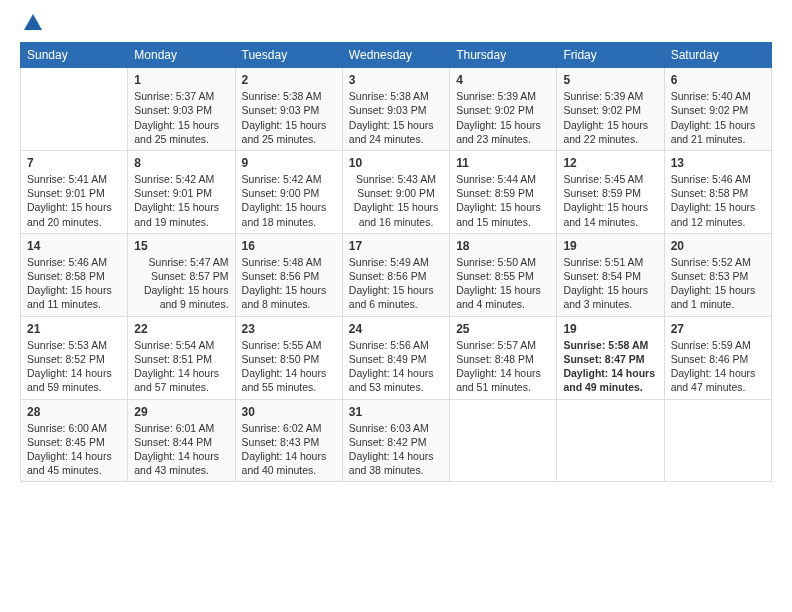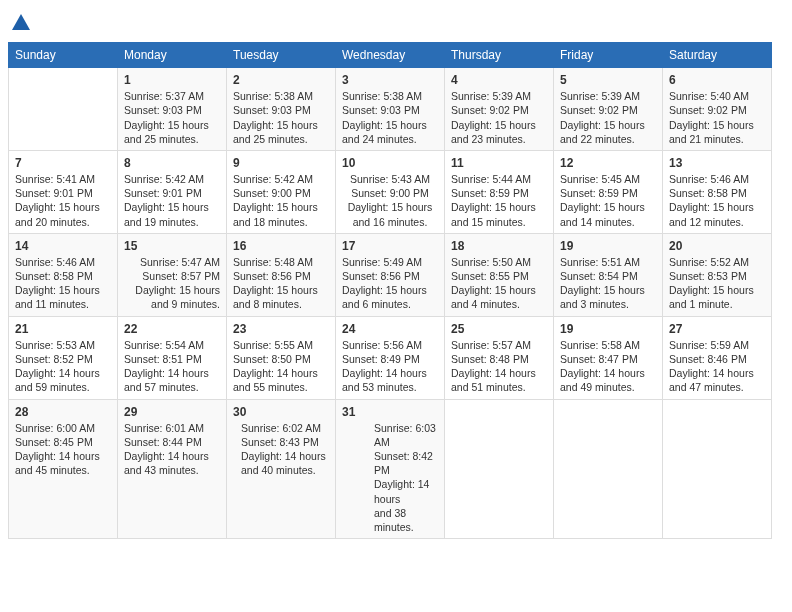--- a/index.html
+++ b/index.html
@@ -5,21 +5,21 @@
     * { box-sizing: border-box; margin: 0; padding: 0; }
     body {
       font-family: Arial, sans-serif;
       background: #fff;
       width: 792px;
       height: 612px;
       overflow: hidden;
     }
     .page {
       width: 792px;
-      padding: 16px 20px 10px 8px;
+      padding: 16px 20px 10px 20px;
     }
     .header {
       display: flex;
       justify-content: space-between;
       align-items: flex-start;
       margin-bottom: 8px;
     }
     .logo {
       display: flex;
       align-items: center;
@@ -313,21 +313,21 @@
           </td>
           <td>
             <span class="day-num">25</span>
             <div class="day-info" style="white-space: pre-line;">Sunrise: 5:57 AM
 Sunset: 8:48 PM
 Daylight: 14 hours
 and 51 minutes.</div>
           </td>
           <td>
             <span class="day-num">19</span>
-            <div class="day-info" style="white-space: pre-line;">Sunrise: 5:58 AM
+            <div class="day-info" style="white-space: pre-line; font-weight: bold;">Sunrise: 5:58 AM
 Sunset: 8:47 PM
 Daylight: 14 hours
 and 49 minutes.</div>
           </td>
           <td>
             <span class="day-num">27</span>
             <div class="day-info" style="white-space: pre-line;">Sunrise: 5:59 AM
 Sunset: 8:46 PM
 Daylight: 14 hours
 and 47 minutes.</div>
@@ -343,28 +343,28 @@
           </td>
           <td>
             <span class="day-num">29</span>
             <div class="day-info" style="white-space: pre-line;">Sunrise: 6:01 AM
 Sunset: 8:44 PM
 Daylight: 14 hours
 and 43 minutes.</div>
           </td>
           <td>
             <span class="day-num">30</span>
-            <div class="day-info" style="white-space: pre-line; margin-left: 8px;">Sunrise: 6:02 AM
+            <div class="day-info" style="white-space: pre-line;">Sunrise: 6:02 AM
 Sunset: 8:43 PM
 Daylight: 14 hours
 and 40 minutes.</div>
           </td>
           <td>
             <span class="day-num">31</span>
-            <div class="day-info" style="white-space: pre-line; margin-left: 32px;">Sunrise: 6:03 AM
+            <div class="day-info" style="white-space: pre-line;">Sunrise: 6:03 AM
 Sunset: 8:42 PM
 Daylight: 14 hours
 and 38 minutes.</div>
           </td>
           <td class="empty"></td>
           <td class="empty"></td>
           <td class="empty"></td>
         </tr>
       </tbody>
   </table>

